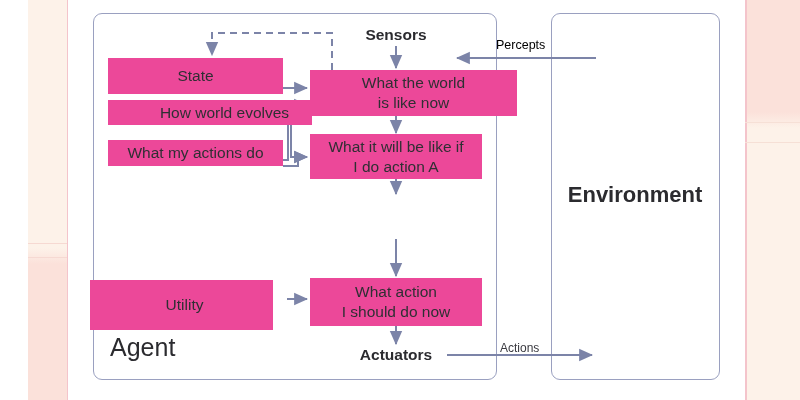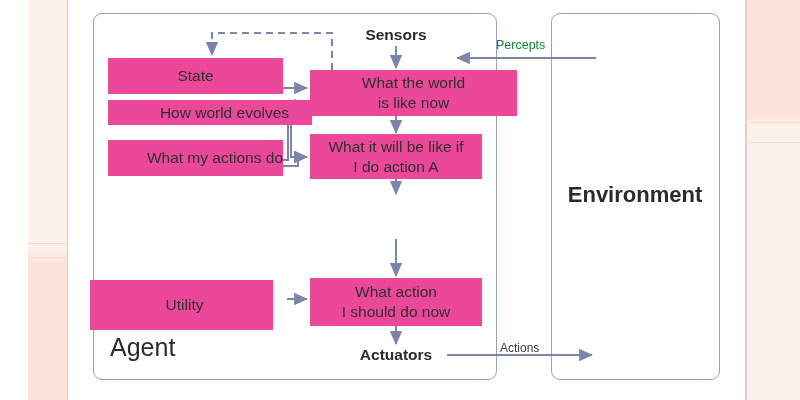--- a/index.html
+++ b/index.html
@@ -32,21 +32,21 @@
         justify-content:center;text-align:center;color:#2f2f33;font-size:15.5px;
         line-height:1.28;}
   .pbox span{display:block;white-space:pre-line;}
 
   
   .lbl{position:absolute;color:#2b2b2f;}
   #agent-label{left:110px;top:333px;font-size:25px;font-weight:normal;}
   #env-label{left:560px;top:182px;width:150px;text-align:center;font-size:22px;font-weight:bold;}
   #sensors-label{left:336px;top:26px;width:120px;text-align:center;font-size:15.5px;font-weight:bold;}
   #actuators-label{left:336px;top:346px;width:120px;text-align:center;font-size:15.5px;font-weight:bold;}
-  #percepts-label{left:496px;top:38px;font-size:12.5px;color:#15803d;}
+  #percepts-label{left:496px;top:38px;font-size:12.5px;color:#000000;}
   #actions-label{left:500px;top:341px;font-size:12px;color:#3a3a40;}
 
   svg#wires{position:absolute;left:0;top:0;width:800px;height:400px;overflow:visible;}
 </style>
 </head>
 <body>
 
 <div id="stage">
 
   <div class="edge" id="edge-left">
@@ -104,21 +104,21 @@
       <path d="M 596,58 L 596,58"></path>
     </g>
   </svg>
 
   <div class="pbox" style="left:108px;top:58px;width:175px;height:36px;">
     <span>State</span>
   </div>
   <div class="pbox" style="left:108px;top:100px;width:175px;height:25px;padding-left:29px;">
     <span>How world evolves</span>
   </div>
-  <div class="pbox" style="left:108px;top:140px;width:175px;height:36px;justify-content:flex-end;">
+  <div class="pbox" style="left:108px;top:140px;width:175px;height:26px;">
     <span>What my actions do</span>
   </div>
   <div class="pbox" style="left:90px;top:280px;width:177px;height:50px;padding-left:6px;">
     <span>Utility</span>
   </div>
 
   <div class="pbox" style="left:310px;top:70px;width:207px;height:46px;">
     <span>What the world
 is like now</span>
   </div>

